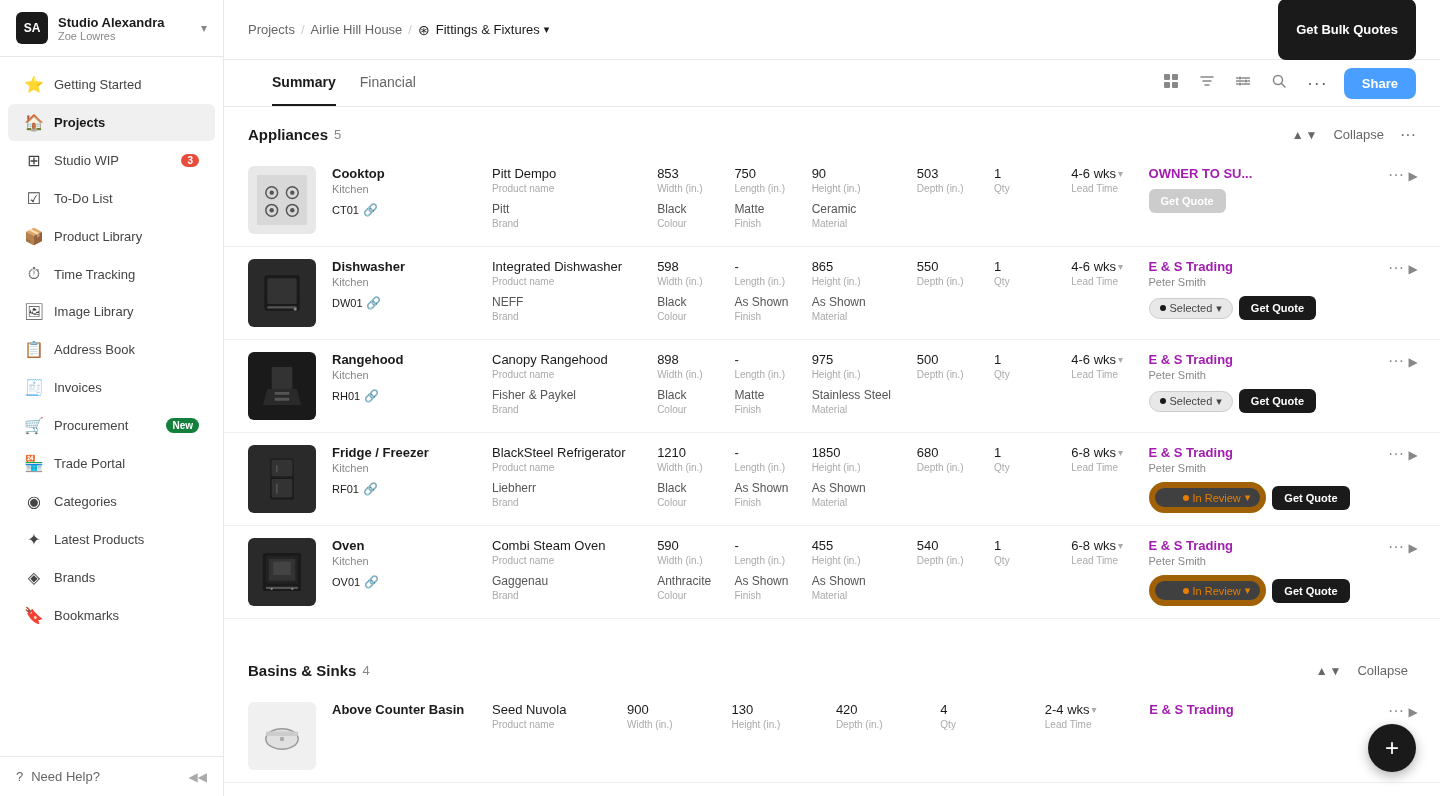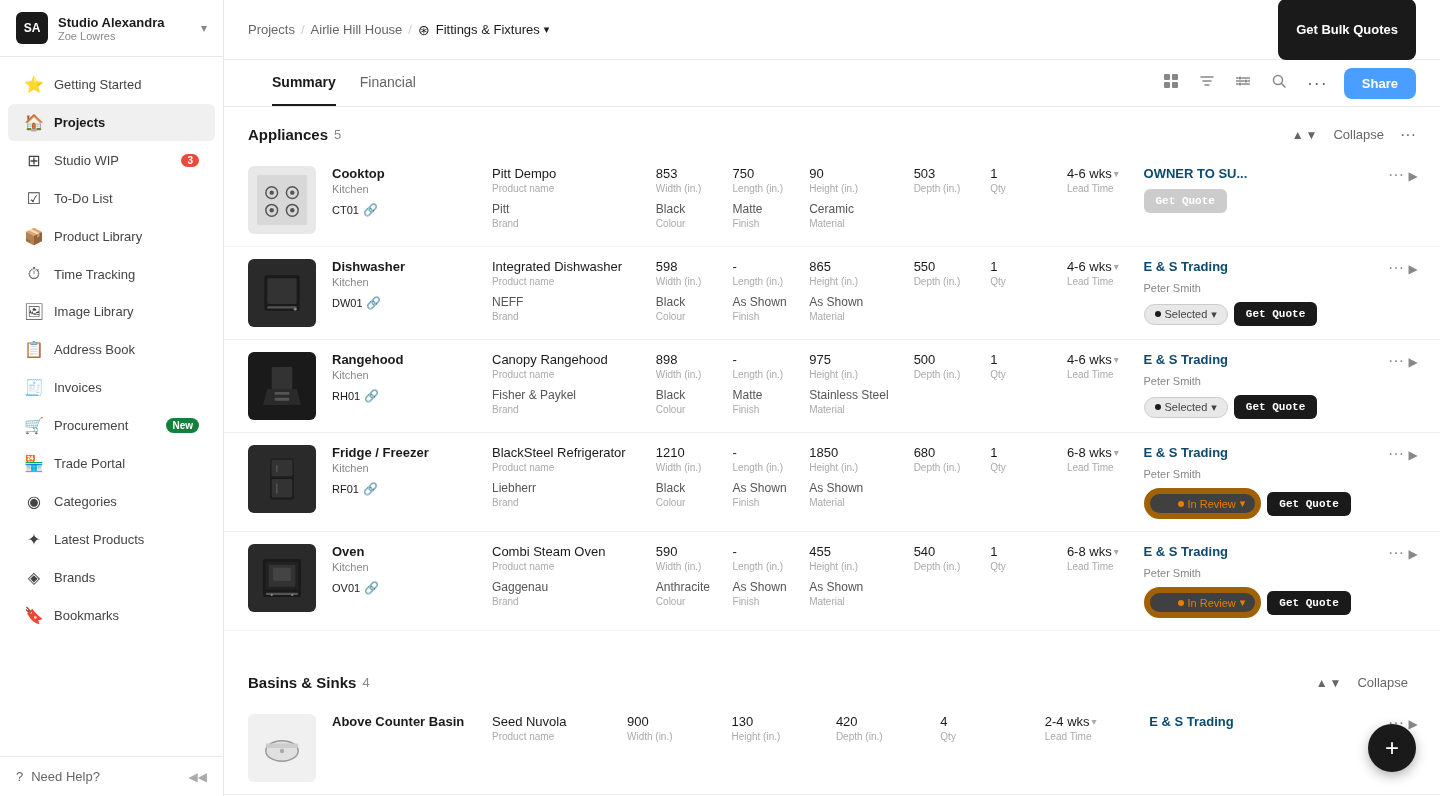--- a/index.html
+++ b/index.html
@@ -138,35 +138,34 @@
     .product-code { font-size: 11px; color: #1a1a1a; display: flex; align-items: center; gap: 4px; }
     .product-code .link-icon { color: #aaa; font-size: 12px; cursor: pointer; }
 
     .spec-cell { padding: 12px 8px; vertical-align: top; min-width: 70px; }
     .spec-value { font-size: 13px; color: #1a1a1a; font-weight: 500; }
     .spec-label { font-size: 10px; color: #aaa; margin-top: 2px; }
     .spec-secondary { font-size: 12px; color: #555; margin-top: 8px; }
     .spec-secondary-label { font-size: 10px; color: #aaa; margin-top: 2px; }
 
     .supplier-cell { padding: 12px 8px; vertical-align: top; min-width: 160px; }
-    .supplier-name { font-size: 13px; font-weight: 600; color: #0c4a6e; }
-    .supplier-contact { font-size: 11px; color: #888; margin-top: 8px; }
+    .supplier-name { font-size: 13px; font-weight: 600; color: #a21caf; }
+    .supplier-contact { font-size: 11px; color: #888; margin-top: 2px; }
     .supplier-actions { display: flex; align-items: center; gap: 6px; margin-top: 8px; }
     .status-badge {
       display: inline-flex; align-items: center; gap: 4px;
       padding: 3px 10px; border-radius: 20px; font-size: 11px; font-weight: 500;
       cursor: pointer;
     }
     .badge-selected { background: #e8e8e8; color: #444; border: 1px solid #ccc; }
     .badge-in-review { background: #404040; color: #e67e00; border: 6px solid #a16207; padding-left: 28px; }
     .get-quote-btn {
       background: #1a1a1a; color: #fff; border: none; border-radius: 6px;
       padding: 6px 12px; font-size: 11px; font-weight: 600; cursor: pointer;
       white-space: nowrap;
-      font-family: Liberation Mono, monospace;
     }
     .get-quote-btn.disabled { background: #ccc; cursor: not-allowed; }
 
     .row-actions-cell { width: 60px; padding: 12px 8px; vertical-align: top; }
     .row-more-btn { background: none; border: none; cursor: pointer; color: #888; font-size: 16px; }
     .row-expand-btn { background: none; border: none; cursor: pointer; color: #888; font-size: 12px; }
 
     
     .lead-time-wrapper { display: flex; align-items: center; gap: 2px; }
     .lead-time-chevron { color: #aaa; font-size: 10px; }

